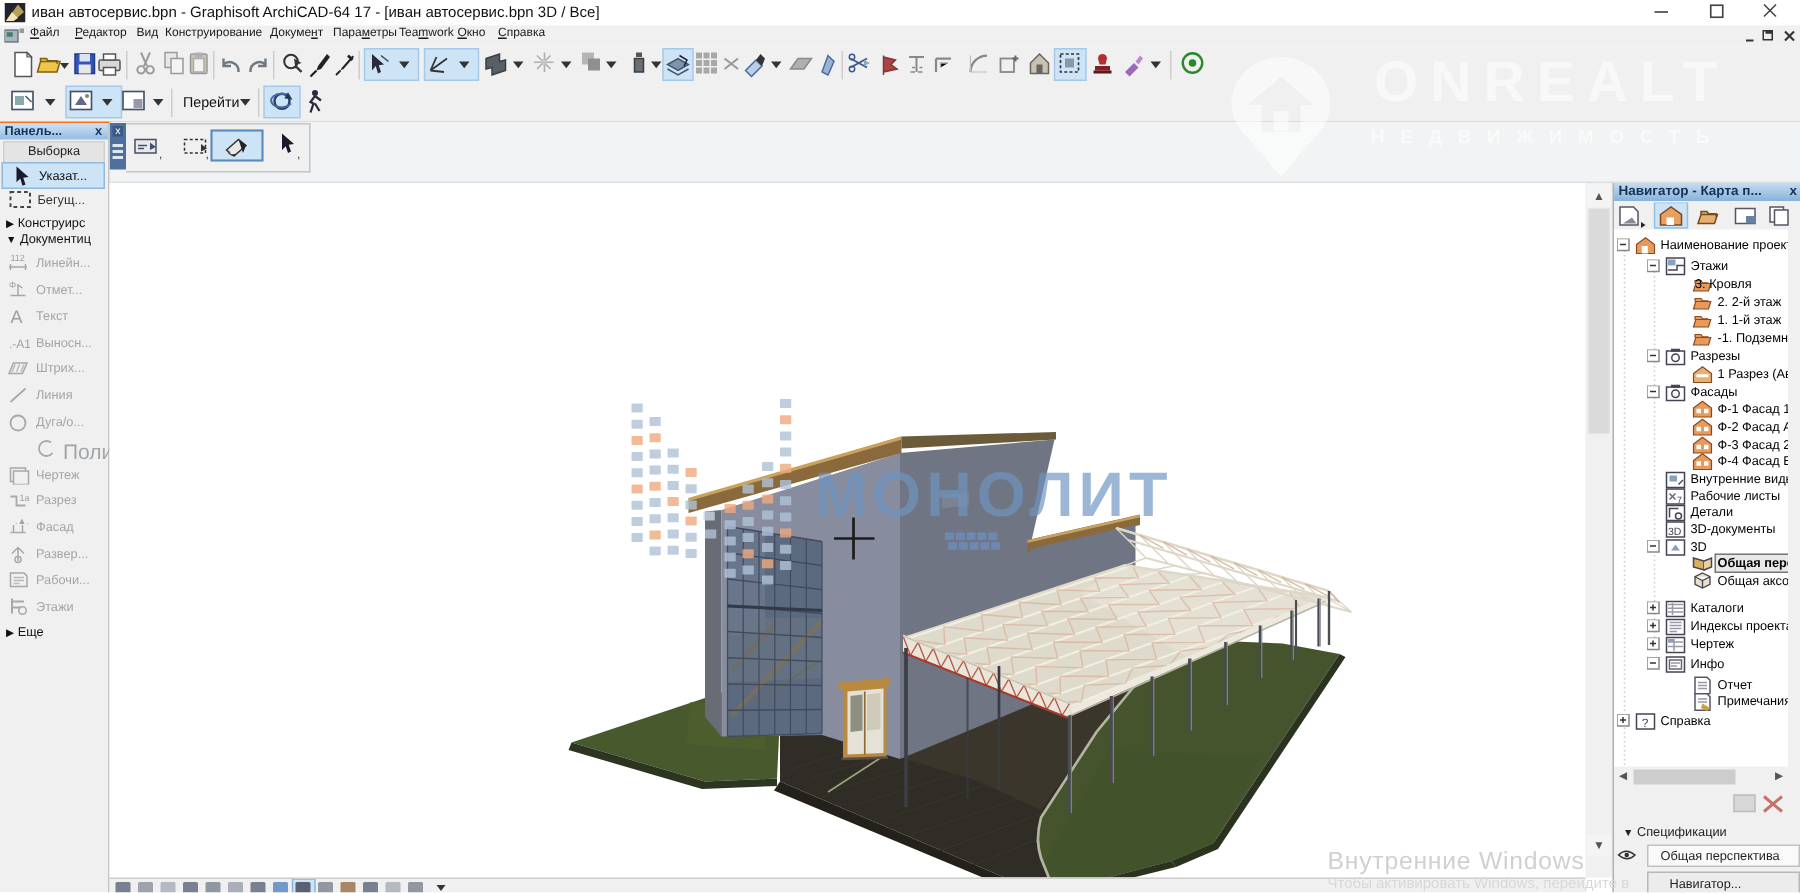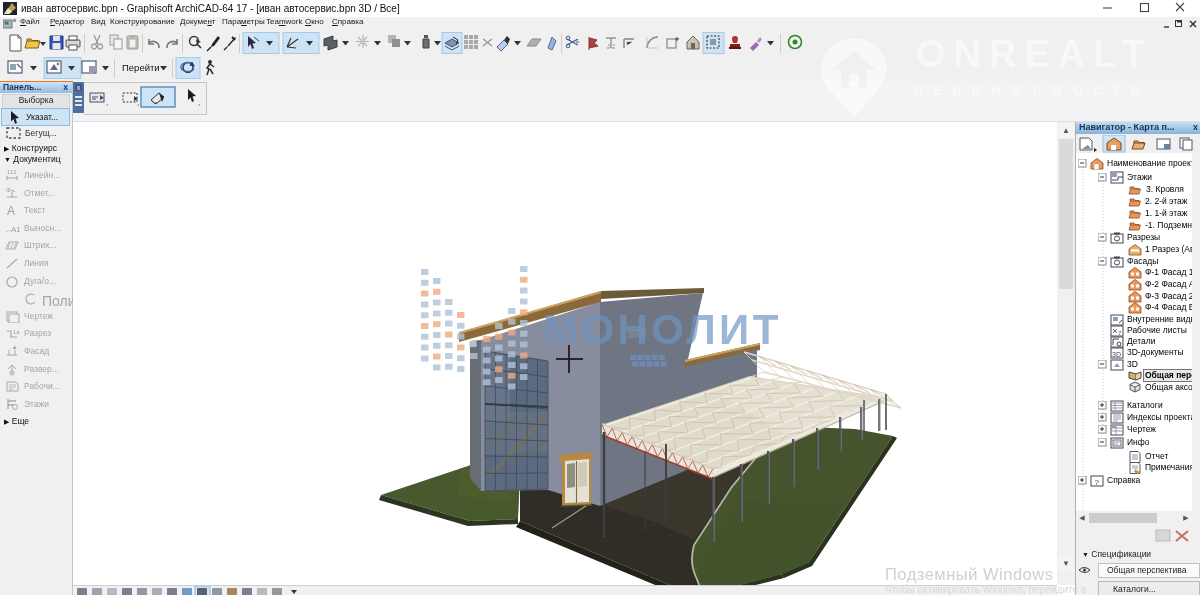--- a/index.html
+++ b/index.html
@@ -708,21 +708,21 @@
       </svg>
 <svg class="abs" style="left:34px;top:18px" width="14" height="13">
         <rect x="1" y="1" width="12" height="11" fill="#fff" stroke="#445"></rect>
         <path d="M2,9 h6 v-3 h5" stroke="#445" fill="none"></path>
         <rect x="2" y="2" width="5" height="4" fill="#8aa0c0"></rect>
       </svg>
 <span class="abs" style="left:51px;top:19px;white-space:nowrap">Этажи</span>
 <svg class="abs" style="left:52px;top:30px" width="14" height="13">
         <path d="M1,11 l1.5,-5 h10 l-1.5,5 z M2,6 v-2 h4 l1,1.5 h4" fill="#e8995c" stroke="#8a4a20" stroke-width="0.8"></path>
       </svg>
-<span class="abs" style="left:70px;top:31px;white-space:nowrap">3. Кровля</span>
+<span class="abs" style="left:54px;top:31px;white-space:nowrap">3. Кровля</span>
 <svg class="abs" style="left:52px;top:42px" width="14" height="13">
         <path d="M1,11 l1.5,-5 h10 l-1.5,5 z M2,6 v-2 h4 l1,1.5 h4" fill="#e8995c" stroke="#8a4a20" stroke-width="0.8"></path>
       </svg>
 <span class="abs" style="left:69px;top:43px;white-space:nowrap">2. 2-й этаж</span>
 <svg class="abs" style="left:52px;top:54px" width="14" height="13">
         <path d="M1,11 l1.5,-5 h10 l-1.5,5 z M2,6 v-2 h4 l1,1.5 h4" fill="#e8995c" stroke="#8a4a20" stroke-width="0.8"></path>
       </svg>
 <span class="abs" style="left:69px;top:55px;white-space:nowrap">1. 1-й этаж</span>
 <svg class="abs" style="left:52px;top:66px" width="14" height="13">
         <path d="M1,11 l1.5,-5 h10 l-1.5,5 z M2,6 v-2 h4 l1,1.5 h4" fill="#e8995c" stroke="#8a4a20" stroke-width="0.8"></path>
@@ -896,24 +896,24 @@
  </svg>
  <div class="abs" style="left:6px;top:25px"><span style="font-size:7px">▼</span> Спецификации</div>
  <svg class="abs" style="left:2px;top:40px" width="14" height="12">
         <path d="M1,6 q5,-5 11,0 q-5,5 -11,0 z" fill="none" stroke="#333"></path>
         <circle cx="6.5" cy="6" r="1.5" fill="#333"></circle>
       </svg>
  <div class="abs" style="left:22px;top:39px;width:100px;height:13px;background:#fafafa;border:1px solid #c0c0c0">
         <span style="position:absolute;left:8px;top:1px">Общая перспектива</span>
       </div>
  <div class="abs" style="left:22px;top:57px;width:100px;height:14px;background:#ececec;border:1px solid #b8b8b8">
-        <span style="position:absolute;left:14px;top:2px">Каталоги...</span>
-      </div>
-</div>
-<div class="abs" style="left:885px;top:565px;font-size:16.5px;color:#d0d0d0;letter-spacing:0.5px;z-index:30">Подземный Windows</div>
+        <span style="position:absolute;left:14px;top:2px">Навигатор...</span>
+      </div>
+</div>
+<div class="abs" style="left:885px;top:565px;font-size:16.5px;color:#d0d0d0;letter-spacing:0.5px;z-index:30">Внутренние Windows</div>
 <div class="abs" style="left:885px;top:584px;font-size:10px;color:#d8d8d8;z-index:30">Чтобы активировать Windows, перейдите в</div>
 
 <div class="abs" style="left:820px;top:38px;width:380px;height:85px;pointer-events:none;z-index:50">
  <svg width="380" height="85">
   <path d="M34,0 C52,0 67,14 67,31 C67,45 56,54 48,63 L34,80 L20,63 C12,54 1,45 1,31 C1,14 16,0 34,0 Z M34,13 L12,32 L21,32 L21,50 L47,50 L47,32 L56,32 Z M29,36 L39,36 L39,49 L29,49 Z" fill="rgba(255,255,255,0.55)" fill-rule="evenodd"></path>
   <text x="96" y="29" font-family="Liberation Sans,sans-serif" font-size="38" font-weight="bold" fill="rgba(255,255,255,0.55)" letter-spacing="8">ONREALT</text>
   <text x="94" y="57" font-family="Liberation Sans,sans-serif" font-size="12.5" font-weight="bold" fill="rgba(255,255,255,0.55)" letter-spacing="10.5">НЕДВИЖИМОСТЬ</text>
  </svg>
 </div>
 </div>

